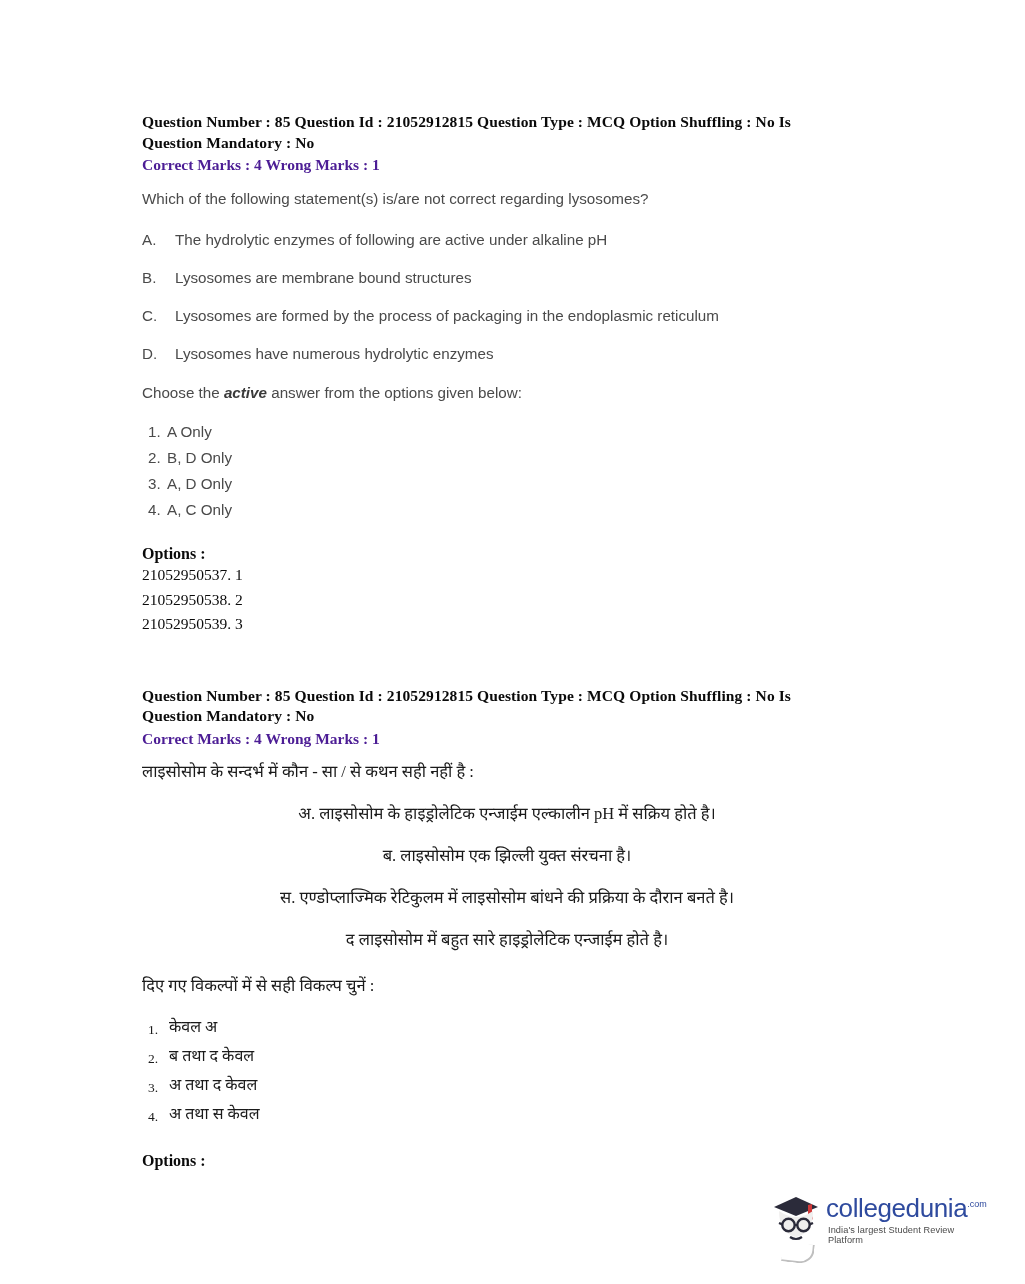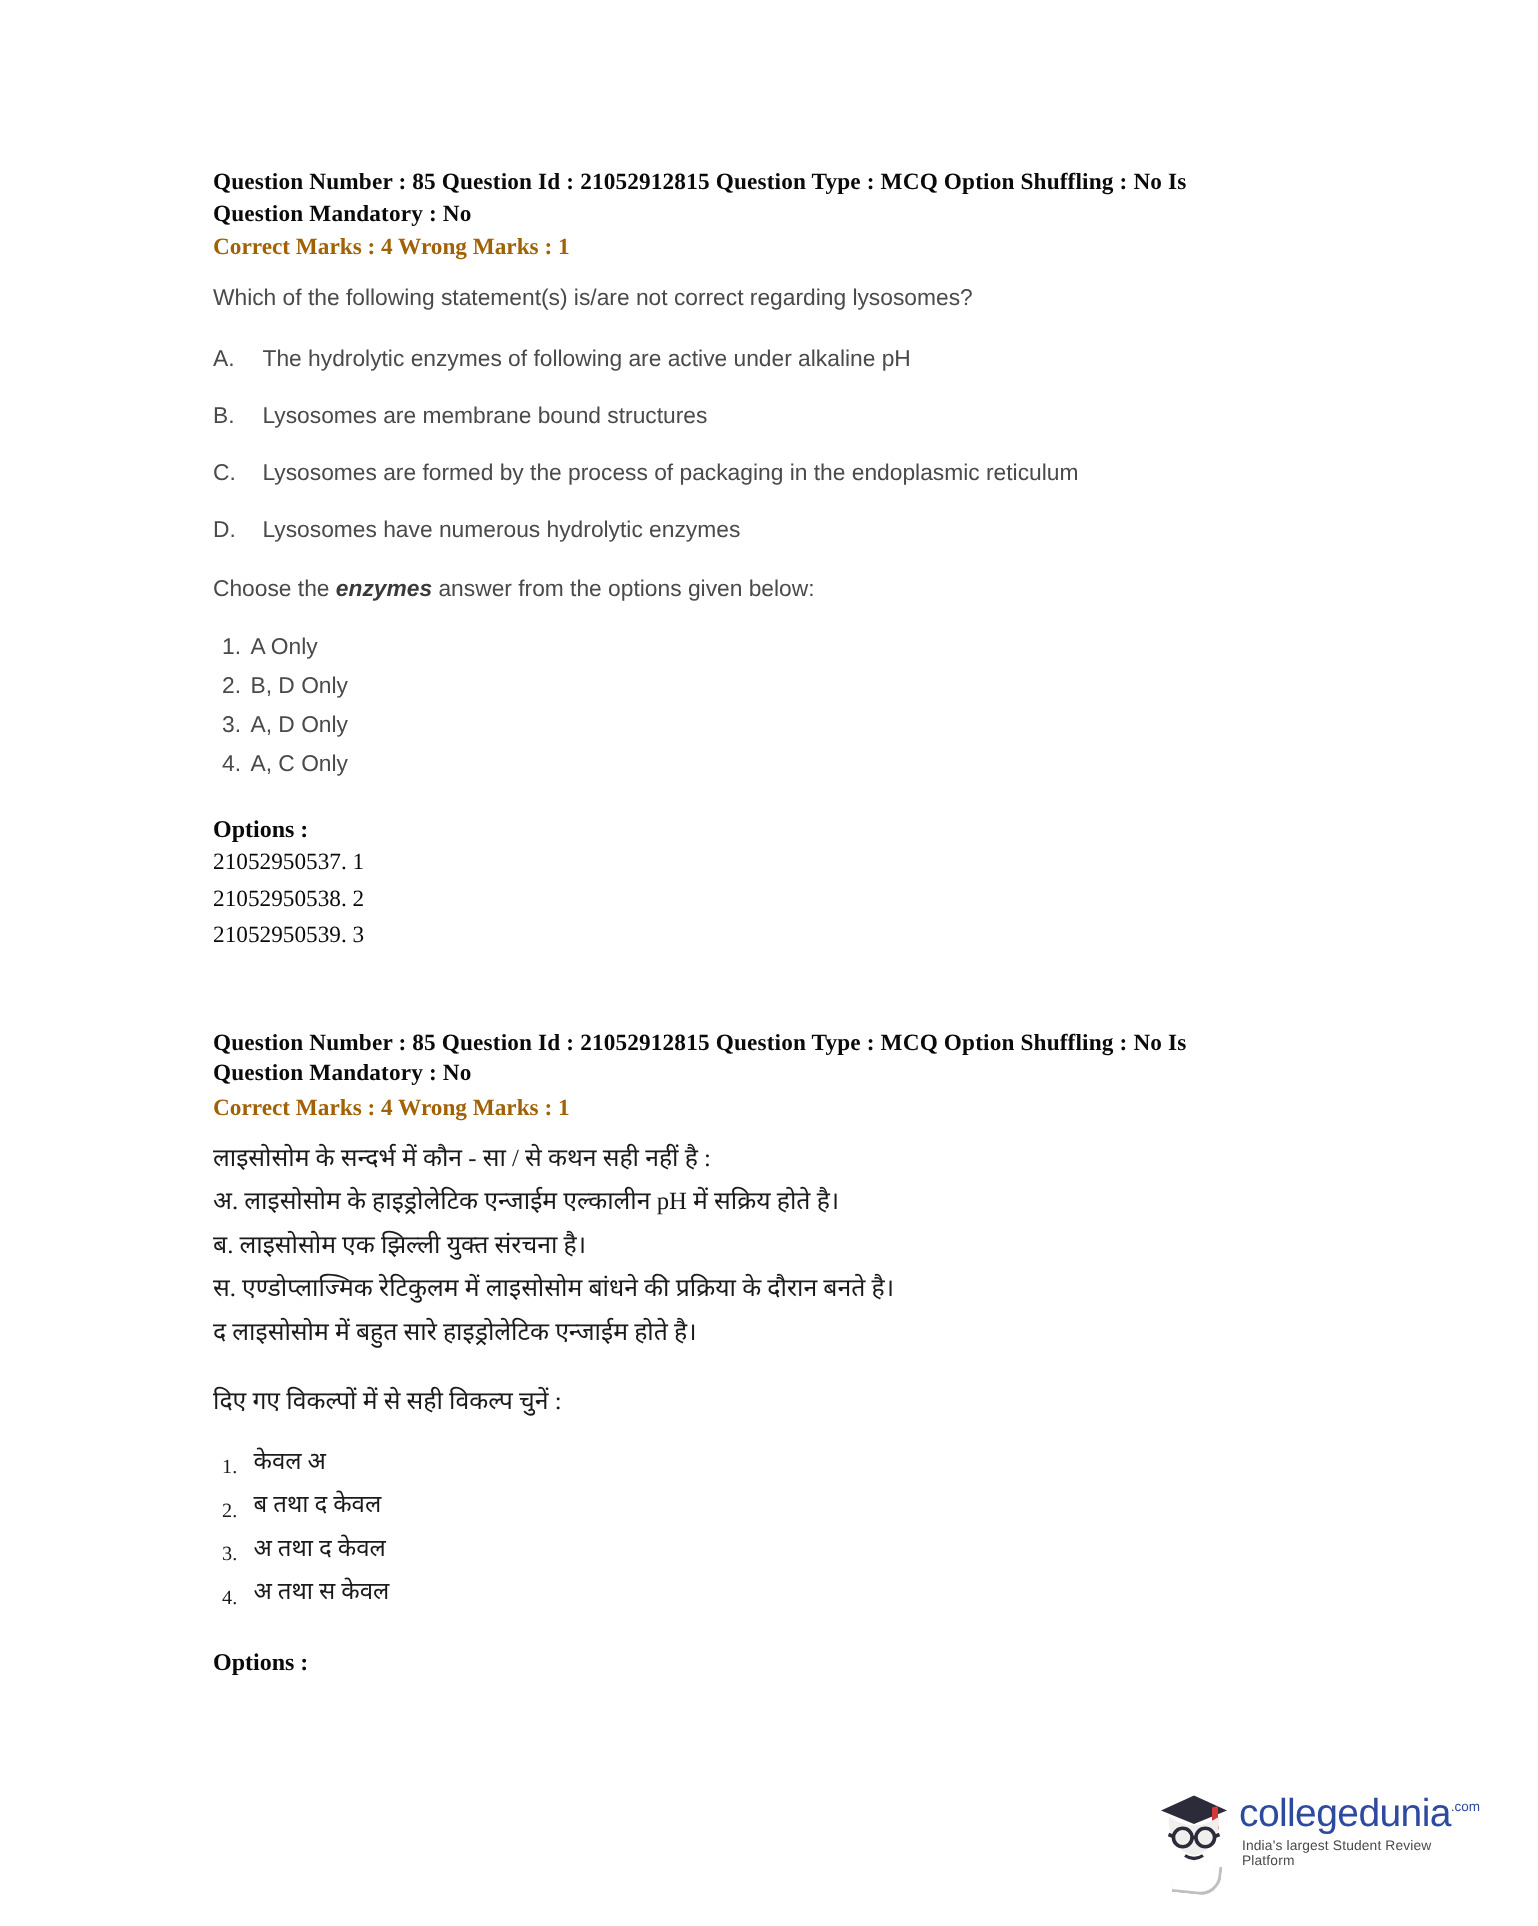--- a/index.html
+++ b/index.html
@@ -37,21 +37,21 @@
     line-height: 20.5px;
     letter-spacing: 0.1px;
     color: #0a0a0a;
   }
   .qhead .line2 { display: block; }
   .marks {
     font-family: "Liberation Serif", serif;
     font-weight: bold;
     font-size: 15.5px;
     line-height: 22px;
-    color: #a16207;
+    color: #4c1d95;
     margin-top: 1px;
   }
 
   
   .q-sans {
     font-family: "Liberation Sans", sans-serif;
     font-size: 15.2px;
     color: #4a4a4a;
     line-height: 22px;
   }
@@ -119,21 +119,21 @@
 
   
   .hindi-block { margin-top: 49px; }
   .hi {
     font-family: "Liberation Serif", serif;
     font-size: 16.5px;
     color: #1a1a1a;
     line-height: 24px;
   }
   .hi-stem { margin-top: 10px; }
-  .hi-opt { margin-top: 5px; }
+  .hi-opt { margin-top: 18px; text-align: center; }
   .hi-choose { margin-top: 22px; }
   .hi-answers { margin-top: 16px; margin-left: 6px; }
   .hi-ans {
     font-family: "Liberation Serif", serif;
     font-size: 16px;
     line-height: 26px;
     color: #1a1a1a;
     display: flex;
   }
   .hi-ans .num {
@@ -218,21 +218,21 @@
       <div class="opt-row">
         <span class="lbl">C.</span>
         <span class="txt">Lysosomes are formed by the process of packaging in the endoplasmic reticulum</span>
       </div>
       <div class="opt-row">
         <span class="lbl">D.</span>
         <span class="txt">Lysosomes have numerous hydrolytic enzymes</span>
       </div>
 
       <div class="choose">
-        <span>Choose the </span><b>enzymes</b><span> answer from the options given below:</span>
+        <span>Choose the </span><b>active</b><span> answer from the options given below:</span>
       </div>
 
       <div class="answers">
         <div class="ans-row">
           <span class="num">1.</span>
           <span>A Only</span>
         </div>
         <div class="ans-row">
           <span class="num">2.</span>
           <span>B, D Only</span>

